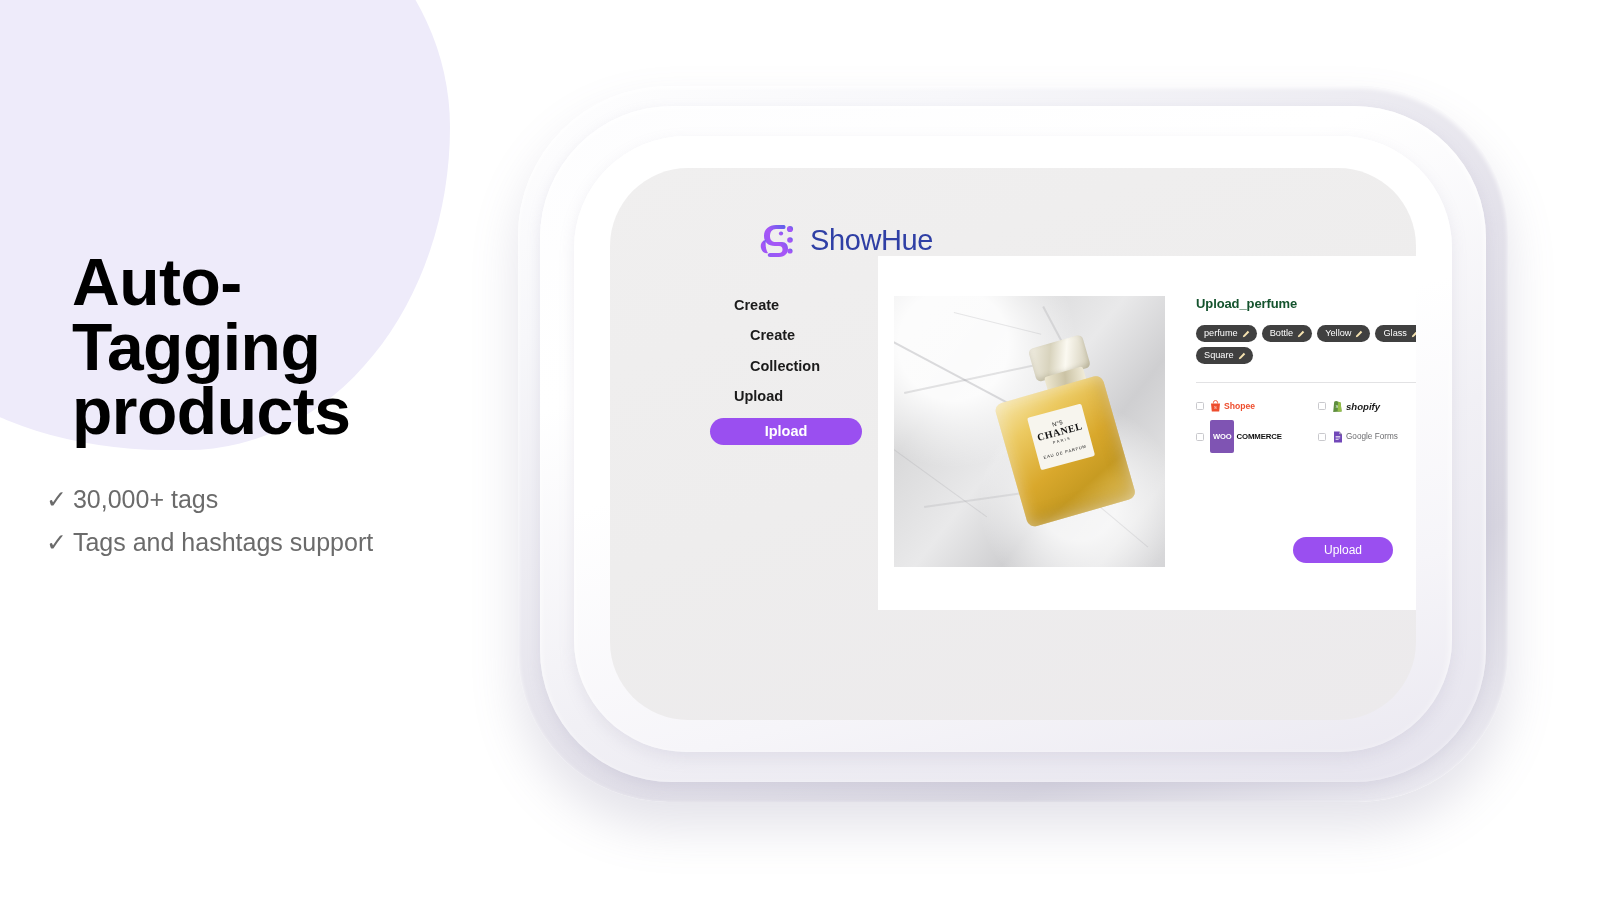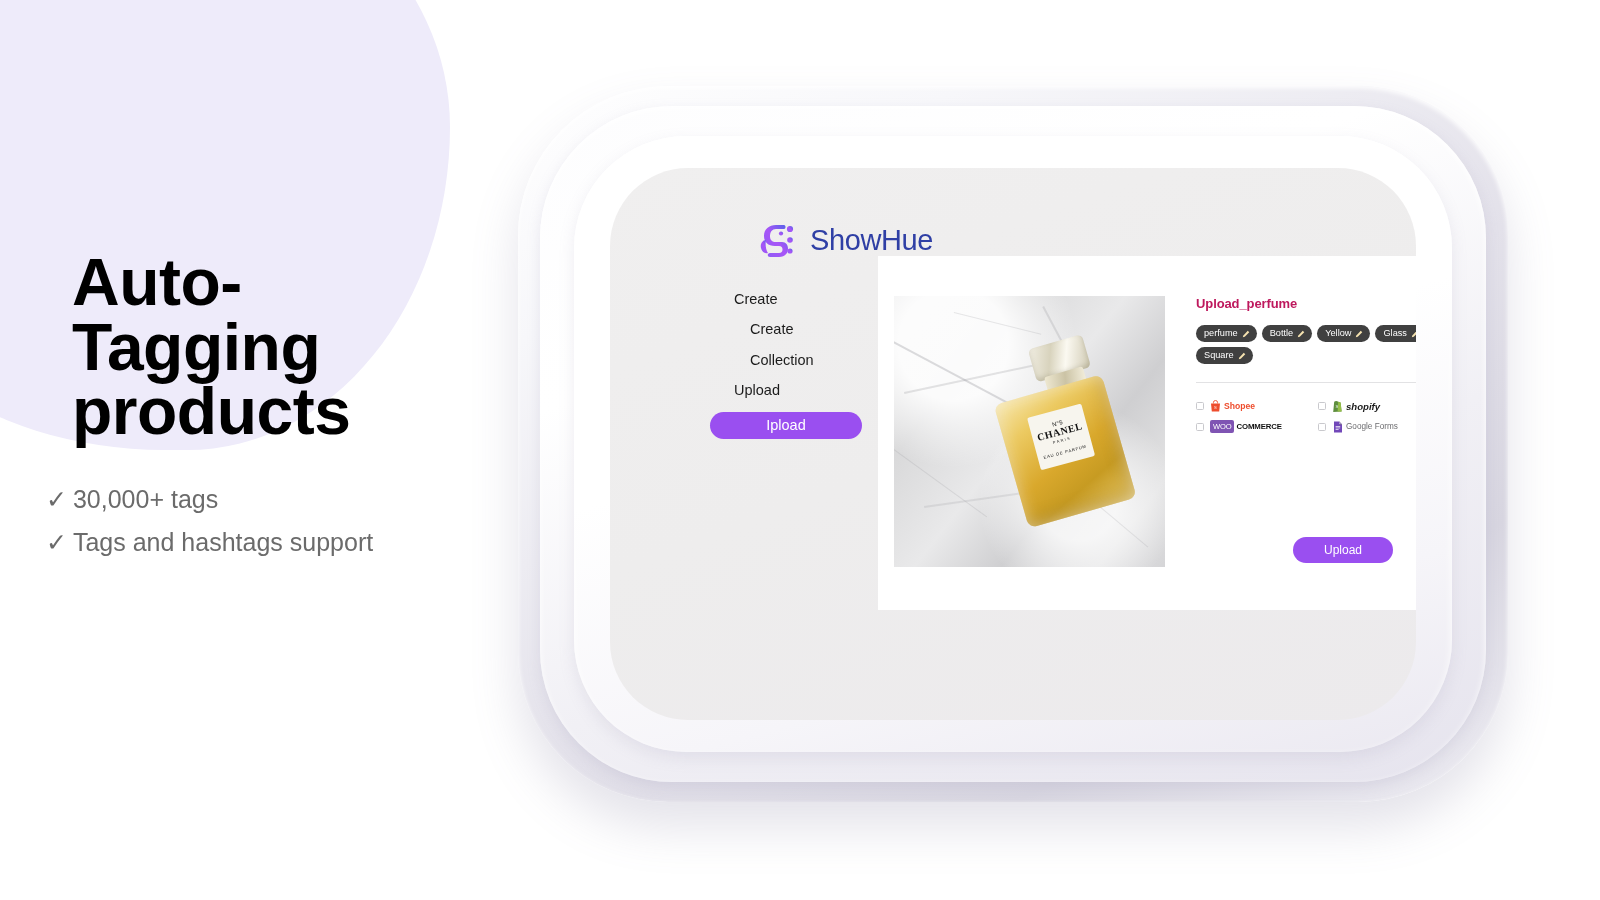--- a/index.html
+++ b/index.html
@@ -64,21 +64,21 @@
   
   .app { position: absolute; inset: 0; }
 
   .brand { position: absolute; left: 146px; top: 52px; display: flex; align-items: center; gap: 12px; }
   .brand-mark { width: 42px; height: 40px; display: block; }
   .brand-name {
     font-size: 29px; font-weight: 400; color: #2f3fa5; letter-spacing: -0.4px;
   }
 
   
-  .sidebar { position: absolute; left: 100px; top: 116px; width: 200px; }
+  .sidebar { position: absolute; left: 100px; top: 122px; width: 200px; font-weight: bold; }
   .nav-group-label {
     font-size: 14.5px; color: #1b1b1b; padding: 4px 0 4px 24px; line-height: 1.55;
   }
   .nav-sub {
     font-size: 14.5px; color: #1b1b1b; padding: 4px 0 4px 40px; line-height: 1.55;
   }
   .nav-pill {
     margin: 6px 0 0 0; width: 152px; height: 27px;
     background: #9a4ff0; border-radius: 14px;
     display: flex; align-items: center; justify-content: center;
@@ -128,21 +128,21 @@
     display: flex; flex-direction: column; align-items: center; justify-content: center;
     transform: rotate(1deg);
   }
   .lbl-no { font-size: 6px; color:#1a1a1a; letter-spacing:0.2px; }
   .lbl-brand { font-size: 10px; font-weight: 700; color:#111; letter-spacing: 0.6px; font-family:"Liberation Serif", serif; }
   .lbl-city { font-size: 4px; color:#333; letter-spacing: 1.4px; margin-top:1px; }
   .lbl-edp { font-size: 4.2px; color:#222; letter-spacing: 0.8px; margin-top: 7px; }
 
   
   .detail { position: absolute; left: 318px; top: 40px; width: 230px; }
-  .detail-title { font-size: 13px; font-weight: 700; color: #be185d; letter-spacing: -0.1px; }
+  .detail-title { font-size: 13px; font-weight: 700; color: #14532d; letter-spacing: -0.1px; }
 
   .tags { display: flex; flex-wrap: wrap; gap: 5px; margin-top: 14px; }
   .tag {
     display: inline-flex; align-items: center; gap: 4px;
     background: #404040; color: #ffffff;
     font-size: 9.2px; line-height: 1;
     padding: 4px 7px 4px 8px; border-radius: 9px; white-space: nowrap;
   }
   .tag-icon { width: 8px; height: 8px; display:block; }
 
@@ -158,22 +158,22 @@
     background: #fff; flex: none;
   }
   .plat-logo { display:flex; align-items:center; gap:3px; }
   .plat-glyph { width: 11px; height: 12px; display:block; flex:none; }
   .plat-name { font-size: 8.6px; font-weight: 700; line-height: 1; }
   .n-shopee  { color:#ee4d2d; }
   .n-shopify { color:#1b1b1b; font-style: italic; font-size: 9.6px; }
   .n-gforms  { color:#6d6d70; font-weight: 400; font-size: 8.2px; }
   .woo-wrap { display:flex; align-items:center; }
   .woo-badge {
-    background:#7f54b3; color:#fff; font-size:7.6px; font-weight:400;
-    padding:2px 3px; border-radius:2px; letter-spacing:-0.2px;
+    background:#7f54b3; color:#fff; font-size:7.6px; font-weight:700;
+    padding:12px 3px; border-radius:2px; letter-spacing:-0.2px;
   }
   .woo-text { color:#111; font-size:7.8px; font-weight:700; margin-left:2px; letter-spacing:-0.1px; }
 
   .upload-btn {
     position: absolute; left: 415px; top: 281px;
     width: 100px; height: 26px; background: #9a4ff0; border: none;
     border-radius: 13px; color: #ffffff; font-size: 12px;
     font-family: "Liberation Sans", sans-serif; cursor: pointer;
   }
 </style>

